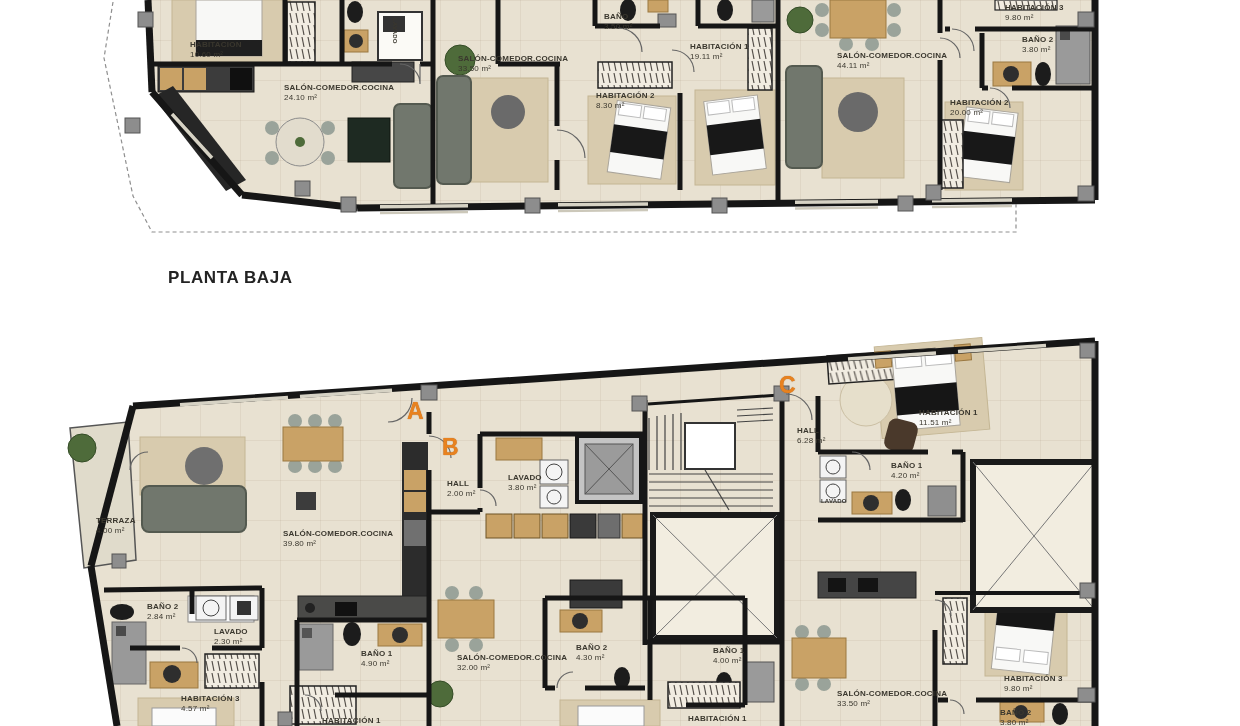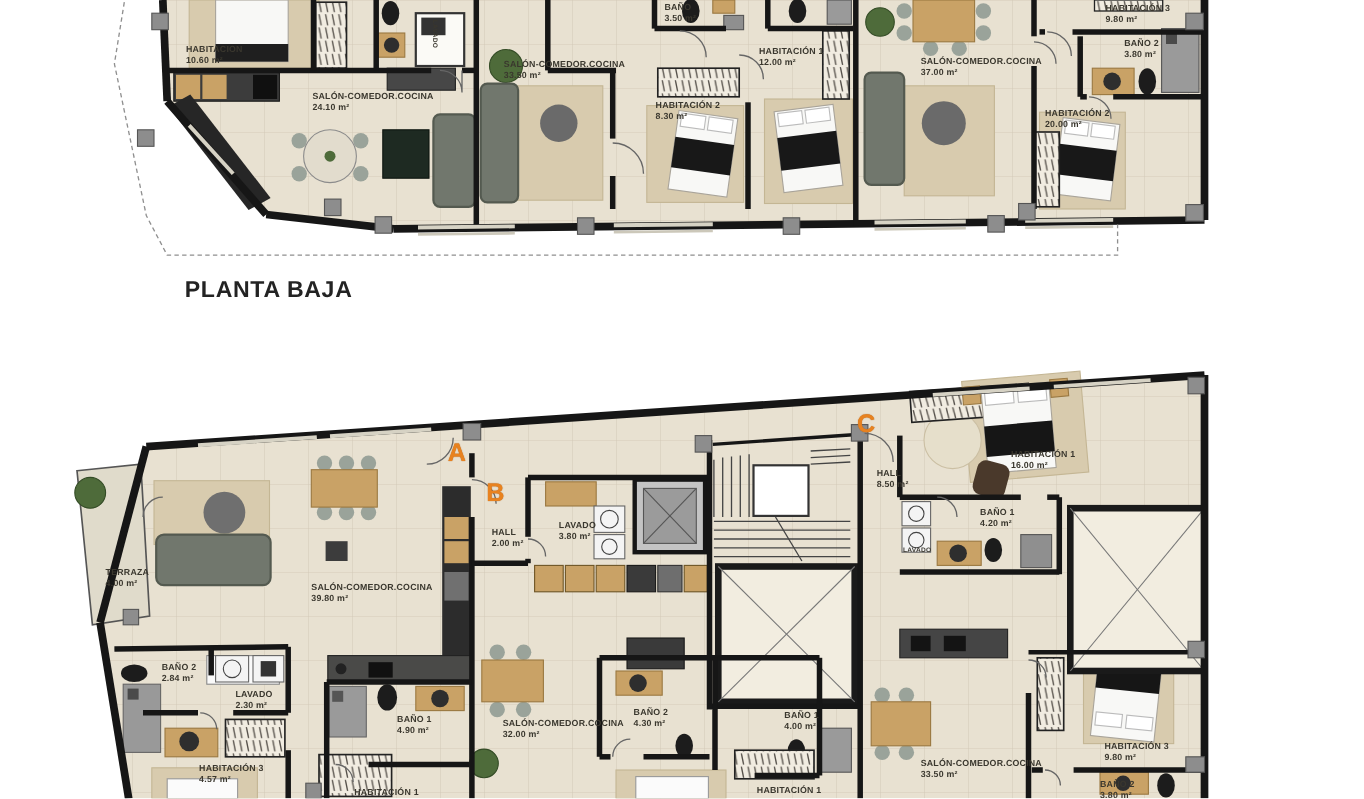--- a/index.html
+++ b/index.html
@@ -1,24 +1,24 @@
 <!DOCTYPE html>
 <html><head>
 <meta charset="utf-8">
 <style>
   html,body{margin:0;padding:0;background:#ffffff;}
   .canvas{position:relative;width:1240px;height:726px;background:#ffffff;
           font-family:"Liberation Sans",sans-serif;overflow:hidden;}
   .plan-gfx{position:absolute;left:0;top:0;}
   .room-label{position:absolute;font-size:8px;font-weight:700;color:#3a372e;
               line-height:1.3;letter-spacing:.2px;white-space:nowrap;z-index:5;}
-  .room-label .area{display:block;font-weight:700;}
+  .room-label .area{display:block;font-weight:400;}
   .vert{transform:rotate(90deg);transform-origin:left top;}
   .tiny{font-size:6px;}
-  .plan-title{position:absolute;left:168px;top:252px;font-size:21px;font-weight:700;
+  .plan-title{position:absolute;left:168px;top:268px;font-size:17px;font-weight:700;
               color:#232323;letter-spacing:.6px;z-index:5;}
   .unit-marker{position:absolute;font-size:23px;font-weight:800;color:#e8821f;
                text-shadow:0 0 1px #a85a12;z-index:6;}
 </style>
 </head>
 <body>
 
 <div class="canvas">
 
 <svg class="plan-gfx" width="1240" height="726" viewBox="0 0 1240 726">
@@ -454,36 +454,36 @@
       <path d="M305 695 A16 16 0 0 1 321 711"></path>
       <path d="M935 600 A16 16 0 0 1 951 616"></path>
       <path d="M950 700 A14 14 0 0 1 964 714"></path>
       <path d="M130 470 A18 18 0 0 1 148 452"></path>
     </g>
   </g>
 </svg>
 
 <div class="plan-title">PLANTA BAJA</div>
 
-<div class="room-label" style="left:169px;top:40px">
+<div class="room-label" style="left:190px;top:40px">
   <span>HABITACION</span><span class="area">10.60 m²</span></div>
-<div class="room-label" style="left:604px;top:2px">
+<div class="room-label" style="left:604px;top:12px">
   <span>BAÑO</span><span class="area">3.50 m²</span></div>
 <div class="room-label vert tiny" style="left:398px;top:18px">
   <span>LAVADO</span></div>
 <div class="room-label" style="left:284px;top:83px">
   <span>SALÓN-COMEDOR.COCINA</span><span class="area">24.10 m²</span></div>
 <div class="room-label" style="left:458px;top:54px">
   <span>SALÓN-COMEDOR.COCINA</span><span class="area">33.50 m²</span></div>
 <div class="room-label" style="left:596px;top:91px">
   <span>HABITACIÓN 2</span><span class="area">8.30 m²</span></div>
 <div class="room-label" style="left:690px;top:42px">
-  <span>HABITACIÓN 1</span><span class="area">12.00 m²</span></div>
+  <span>HABITACIÓN 1</span><span class="area">19.11 m²</span></div>
 <div class="room-label" style="left:837px;top:51px">
-  <span>SALÓN-COMEDOR.COCINA</span><span class="area">37.00 m²</span></div>
+  <span>SALÓN-COMEDOR.COCINA</span><span class="area">44.11 m²</span></div>
 <div class="room-label" style="left:950px;top:98px">
   <span>HABITACIÓN 2</span><span class="area">20.00 m²</span></div>
 <div class="room-label" style="left:1005px;top:3px">
   <span>HABITACIÓN 3</span><span class="area">9.80 m²</span></div>
 <div class="room-label" style="left:1022px;top:35px">
   <span>BAÑO 2</span><span class="area">3.80 m²</span></div>
 
 <div class="unit-marker" style="left:407px;top:398px">A</div>
 <div class="unit-marker" style="left:442px;top:434px">B</div>
 <div class="unit-marker" style="left:779px;top:372px">C</div>
@@ -510,23 +510,23 @@
   <span>HABITACIÓN 1</span></div>
 <div class="room-label" style="left:457px;top:653px">
   <span>SALÓN-COMEDOR.COCINA</span><span class="area">32.00 m²</span></div>
 <div class="room-label" style="left:576px;top:643px">
   <span>BAÑO 2</span><span class="area">4.30 m²</span></div>
 <div class="room-label" style="left:713px;top:646px">
   <span>BAÑO 1</span><span class="area">4.00 m²</span></div>
 <div class="room-label" style="left:688px;top:714px">
   <span>HABITACIÓN 1</span></div>
 <div class="room-label" style="left:797px;top:426px">
-  <span>HALL</span><span class="area">8.50 m²</span></div>
+  <span>HALL</span><span class="area">6.28 m²</span></div>
 <div class="room-label" style="left:919px;top:408px">
-  <span>HABITACIÓN 1</span><span class="area">16.00 m²</span></div>
+  <span>HABITACIÓN 1</span><span class="area">11.51 m²</span></div>
 <div class="room-label" style="left:891px;top:461px">
   <span>BAÑO 1</span><span class="area">4.20 m²</span></div>
 <div class="room-label tiny" style="left:821px;top:498px">
   <span>LAVADO</span></div>
 <div class="room-label" style="left:837px;top:689px">
   <span>SALÓN-COMEDOR.COCINA</span><span class="area">33.50 m²</span></div>
 <div class="room-label" style="left:1004px;top:674px">
   <span>HABITACIÓN 3</span><span class="area">9.80 m²</span></div>
 <div class="room-label" style="left:1000px;top:708px">
   <span>BAÑO 2</span><span class="area">3.80 m²</span></div>

